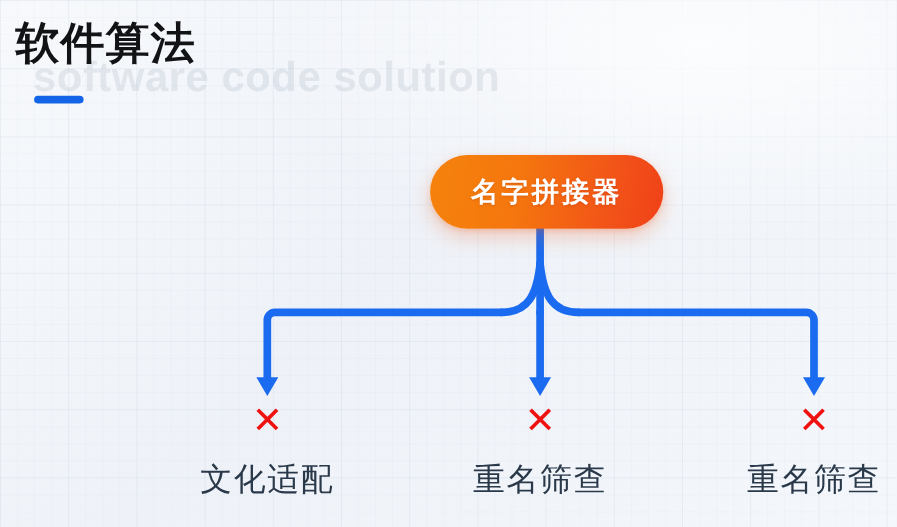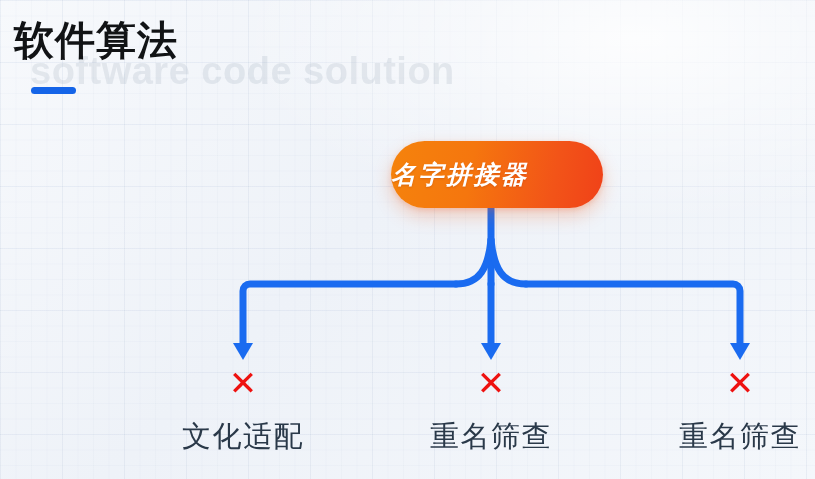--- a/index.html
+++ b/index.html
@@ -90,21 +90,21 @@
     position: absolute;
     left: 391px;
     top: 141px;
     width: 212px;
     height: 67px;
     border-radius: 34px;
     background: linear-gradient(100deg, #f5830c 0%, #f5760e 38%, #f25418 76%, #f04118 100%);
     box-shadow: 0 8px 18px rgba(240,90,25,0.26), 0 2px 5px rgba(240,90,25,0.18);
     display: flex;
     align-items: center;
-    font-style: italic;
+    justify-content: center;
   }
   #root-node-label {
     color: #ffffff;
     font-size: 25px;
     font-weight: 700;
     letter-spacing: 2.5px;
     text-shadow: 0 1px 2px rgba(160,50,10,0.30);
     white-space: nowrap;
   }
 

